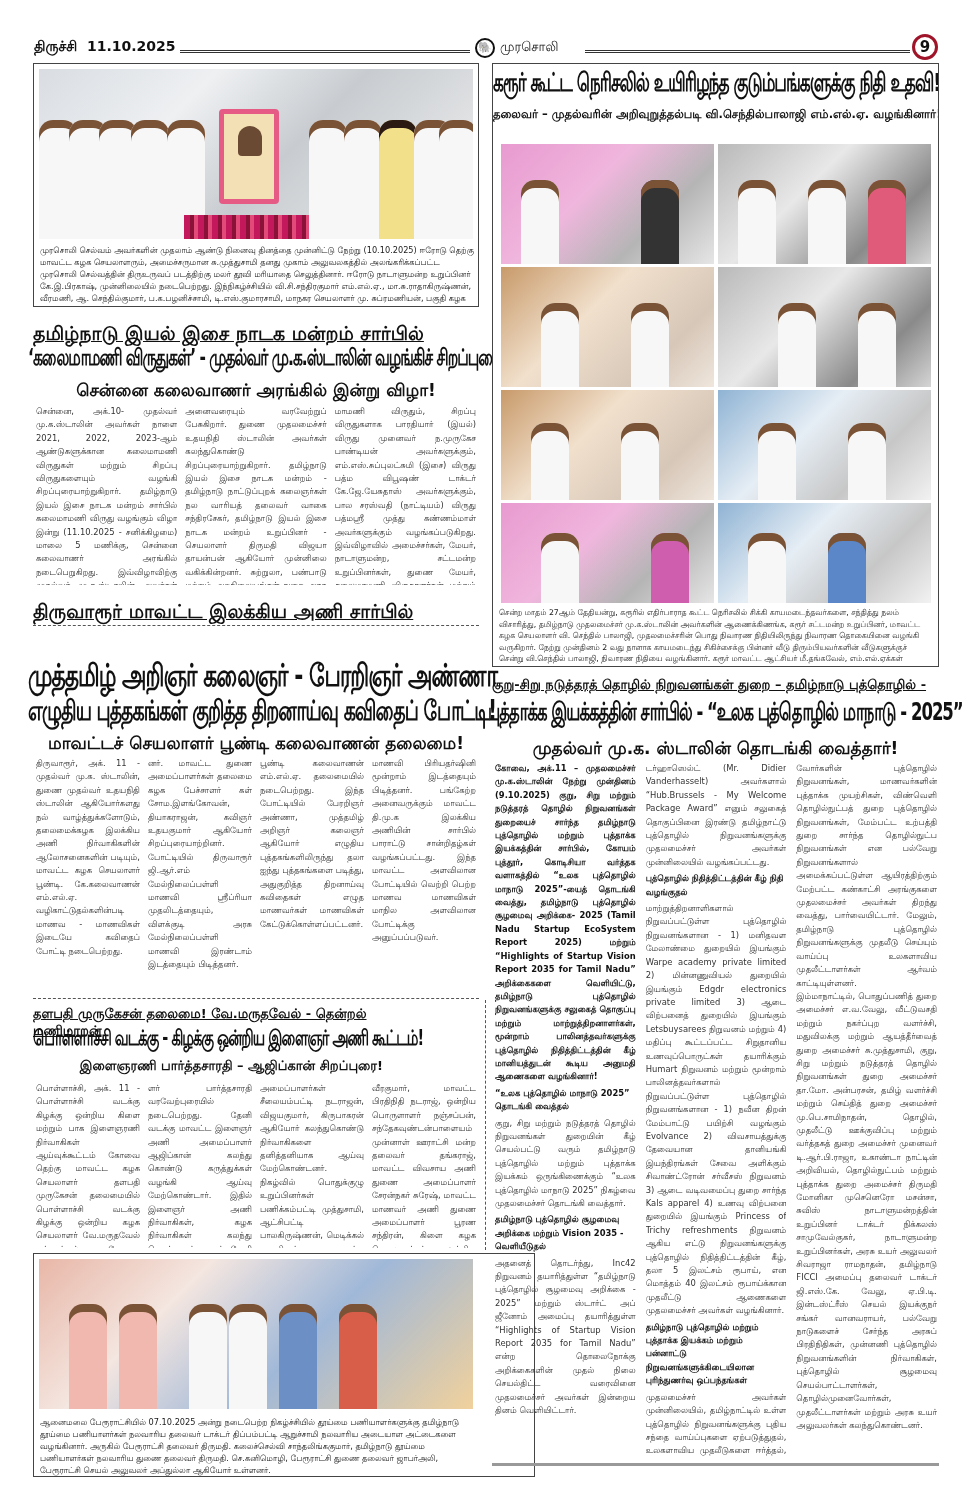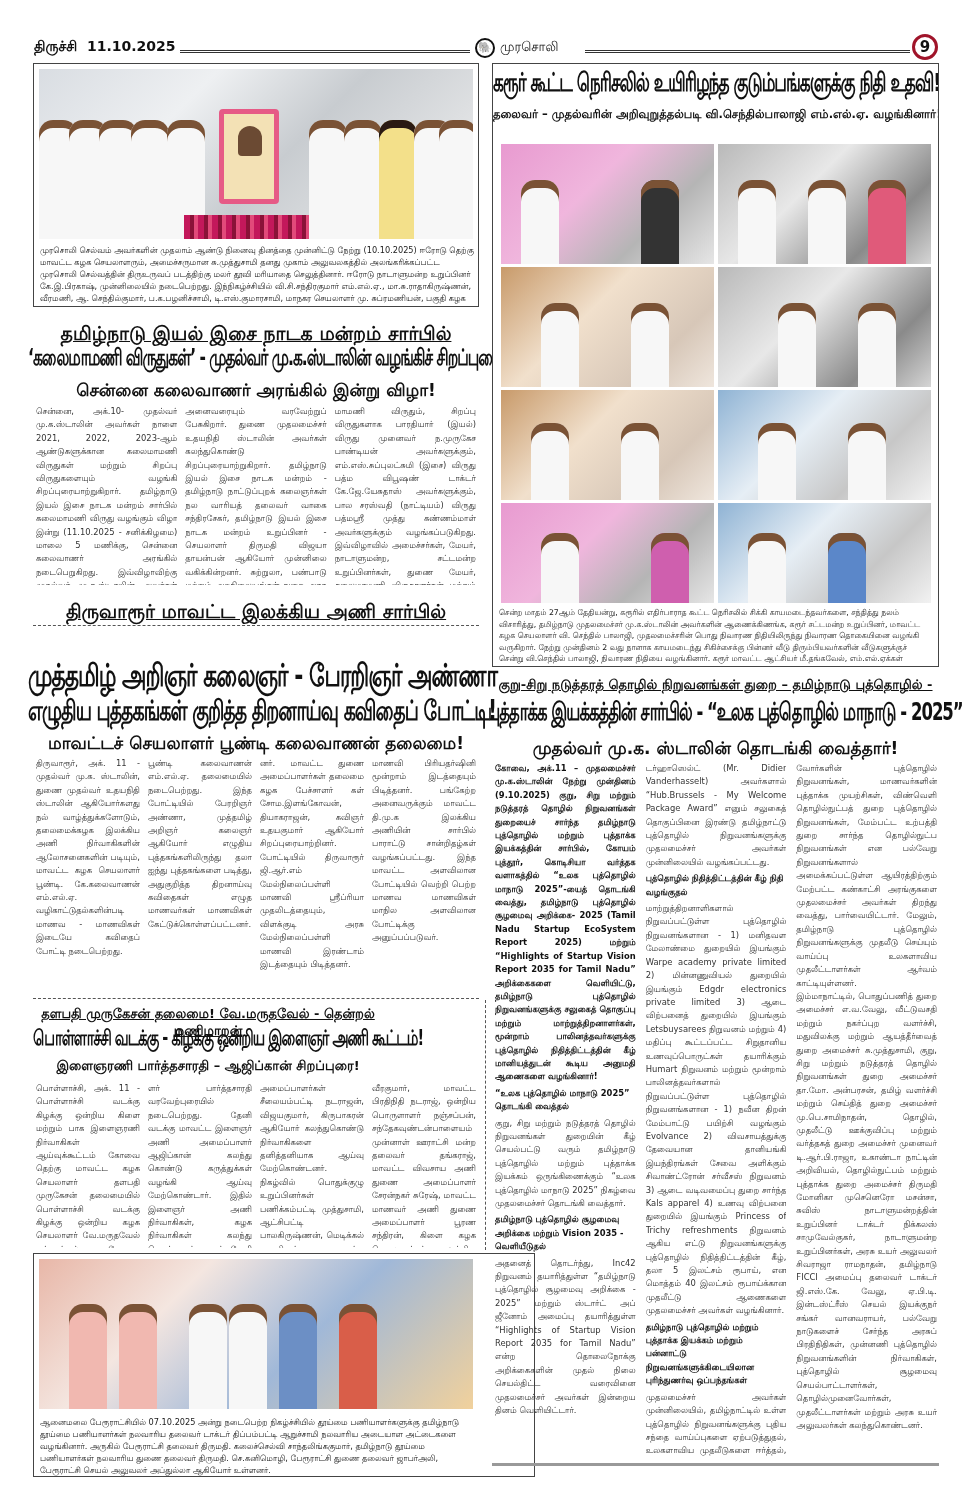--- a/index.html
+++ b/index.html
@@ -28,21 +28,21 @@
   .ph-blue { background: linear-gradient(135deg,#8fb3d4 0%,#e6eef5 40%,#c7c7c7 70%,#f2f2f2 100%); }
   .ph-event { background: linear-gradient(135deg,#e8b7a8 0%,#f4e6e0 30%,#a0b8d8 60%,#f1d19c 100%); }
   .photo .ph-person { position: absolute; bottom: 0; width: 38px; height: 70%; background: #f7f7f7; border-radius: 14px 14px 0 0; box-shadow: inset 0 8px 0 #7a5235; }
   .portrait-frame { position: absolute; left: 180px; top: 40px; width: 60px; height: 95px; background: #f3e1b5; border: 5px solid #e65a86; border-radius: 4px; }
   .portrait-frame::after { content: ""; position: absolute; left: 14px; top: 12px; width: 24px; height: 30px; background: #6b4a33; border-radius: 12px 12px 4px 4px; }
   .table-cloth { position: absolute; left: 145px; bottom: 0; width: 145px; height: 24px; background: repeating-linear-gradient(90deg,#c3185b 0 6px,#8a1238 6px 10px,#e24a7a 10px 14px); }
 
   .caption { position: absolute; font-size: 8.2px; line-height: 12px; color: #1a1a1a; }
 
   
-  .kicker { position: absolute; text-align: center; font-size: 18px; font-weight: bold; text-decoration: underline; }
+  .kicker { position: absolute; font-size: 18px; font-weight: bold; text-decoration: underline; }
   .headline { position: absolute; text-align: center; font-weight: bold; letter-spacing: -1px; transform-origin: center; }
   .subhead { position: absolute; text-align: center; font-weight: bold; }
 
   .article { position: absolute; display: flex; gap: 8px; }
   .article .col { flex: 1; font-size: 8.4px; line-height: 13.4px; color: #333; text-align: justify; overflow: hidden; }
   .article .col p { margin-bottom: 0; }
   .article .col .sh { text-align: left; font-weight: bold; color: #111; margin: 3px 0; }
   .article .col .bold { font-weight: bold; color: #111; }
 
   .vsep { position: absolute; border-left: 1px dashed #555; }
@@ -90,29 +90,29 @@
   <div class="col">மாமணி விருதும், சிறப்பு விருதுகளாக பாரதியார் (இயல்) விருது முனைவர் ந.முருகேச பாண்டியன் அவர்களுக்கும், எம்.எஸ்.சுப்புலட்சுமி (இசை) விருது பத்ம விபூஷண் டாக்டர் கே.ஜே.யேசுதாஸ் அவர்களுக்கும், பால சரஸ்வதி (நாட்டியம்) விருது பத்மஸ்ரீ முத்து கண்ணம்மாள் அவர்களுக்கும் வழங்கப்படுகிறது. இவ்விழாவில் அமைச்சர்கள், மேயர், நாடாளுமன்ற, சட்டமன்ற உறுப்பினர்கள், துணை மேயர், கலைமாமணி விருதாளர்கள் மற்றும் அரசு உயர் அலுவலர்கள் பங்கேற்கின்றனர். மாலை 4 மணிக்கு “உதுபாணி” இசைக் குழுவினரின் யாழ் இசை நிகழ்ச்சி நடைபெறுகின்றது.</div>
 </div>
 <div class="hsep" style="left:33px;top:625px;width:446px;"></div>
 
 <div class="kicker" style="left:33px;top:600px;width:446px;font-size:19px;">திருவாரூர் மாவட்ட இலக்கிய அணி சார்பில்</div>
 <div class="headline" style="left:28px;top:664px;width:456px;font-size:22px;white-space:nowrap;transform:scaleY(1.4);">முத்தமிழ் அறிஞர் கலைஞர் - பேரறிஞர் அண்ணா</div>
 <div class="headline" style="left:28px;top:700px;width:456px;font-size:19px;white-space:nowrap;transform:scaleY(1.45);">எழுதிய புத்தகங்கள் குறித்த திறனாய்வு கவிதைப் போட்டி!</div>
 <div class="subhead" style="left:33px;top:733px;width:446px;font-size:17px;">மாவட்டச் செயலாளர் பூண்டி கலைவாணன் தலைமை!</div>
 <div class="article" style="left:36px;top:757px;width:440px;height:235px;">
   <div class="col">திருவாரூர், அக். 11 - முதல்வர் மு.க. ஸ்டாலின், துணை முதல்வர் உதயநிதி ஸ்டாலின் ஆகியோர்களது நல் வாழ்த்துக்களோடும், தலைமைக்கழக இலக்கிய அணி நிர்வாகிகளின் ஆலோசனைகளின் படியும், மாவட்ட கழக செயலாளர் பூண்டி. கே.கலைவாணன் எம்.எல்.ஏ. வழிகாட்டுதல்களின்படி மாணவ - மாணவிகள் இடையே கவிதைப் போட்டி நடைபெற்றது.</div>
+  <div class="col">னர். மாவட்ட துணை அமைப்பாளர்கள் தலைமை கழக பேச்சாளர் கள் சோம.இளங்கோவன், தியாகராஜன், கவிஞர் உதயகுமார் ஆகியோர் சிறப்புரையாற்றினர். போட்டியில் திருவாரூர் ஜி.ஆர்.எம் மேல்நிலைப்பள்ளி மாணவி ஸ்ரீப்ரியா முதலிடத்தையும், விளக்குடி அரசு மேல்நிலைப்பள்ளி மாணவி இரண்டாம் இடத்தையும் பிடித்தனர்.</div>
   <div class="col">பூண்டி கலைவாணன் எம்.எல்.ஏ. தலைமையில் நடைபெற்றது. இந்த போட்டியில் பேரறிஞர் அண்ணா, முத்தமிழ் அறிஞர் கலைஞர் ஆகியோர் எழுதிய புத்தகங்களிலிருந்து தலா ஐந்து புத்தகங்களை படித்து, அதுகுறித்த திறனாய்வு கவிதைகள் எழுத மாணவர்கள் மாணவிகள் கேட்டுக்கொள்ளப்பட்டனர்.</div>
-  <div class="col">னர். மாவட்ட துணை அமைப்பாளர்கள் தலைமை கழக பேச்சாளர் கள் சோம.இளங்கோவன், தியாகராஜன், கவிஞர் உதயகுமார் ஆகியோர் சிறப்புரையாற்றினர். போட்டியில் திருவாரூர் ஜி.ஆர்.எம் மேல்நிலைப்பள்ளி மாணவி ஸ்ரீப்ரியா முதலிடத்தையும், விளக்குடி அரசு மேல்நிலைப்பள்ளி மாணவி இரண்டாம் இடத்தையும் பிடித்தனர்.</div>
   <div class="col">மாணவி பிரியதர்ஷினி மூன்றாம் இடத்தையும் பிடித்தனர். பங்கேற்ற அனைவருக்கும் மாவட்ட தி.மு.க இலக்கிய அணியின் சார்பில் பாராட்டு சான்றிதழ்கள் வழங்கப்பட்டது. இந்த மாவட்ட அளவிலான போட்டியில் வெற்றி பெற்ற மாணவ மாணவிகள் மாநில அளவிலான போட்டிக்கு அனுப்பப்படுவர்.</div>
 </div>
 <div class="hsep" style="left:33px;top:998px;width:446px;"></div>
 
 <div class="kicker" style="left:33px;top:1006px;width:350px;font-size:13px;">தளபதி முருகேசன் தலைமை! வே.மருதவேல் - தென்றல் மணிமாறன்</div>
 <div class="headline" style="left:33px;top:1030px;width:350px;font-size:14.5px;white-space:nowrap;transform:scaleY(1.45);">பொள்ளாச்சி வடக்கு - கிழக்கு ஒன்றிய இளைஞர் அணி கூட்டம்!</div>
-<div class="subhead" style="left:33px;top:1058px;width:350px;font-size:13px;">இளைஞரணி பார்த்தசாரதி – ஆஜிப்கான் சிறப்புரை!</div>
+<div class="subhead" style="left:33px;top:1058px;width:350px;font-size:13px;text-align:right;">இளைஞரணி பார்த்தசாரதி – ஆஜிப்கான் சிறப்புரை!</div>
 <div class="article" style="left:36px;top:1082px;width:440px;height:166px;">
   <div class="col">பொள்ளாச்சி, அக். 11 - பொள்ளாச்சி வடக்கு கிழக்கு ஒன்றிய கிளை மற்றும் பாக இளைஞரணி நிர்வாகிகள் ஆய்வுக்கூட்டம் கோவை தெற்கு மாவட்ட கழக செயலாளர் தளபதி முருகேசன் தலைமையில் பொள்ளாச்சி வடக்கு கிழக்கு ஒன்றிய கழக செயலாளர் வே.மருதவேல் ஏற்பாட்டில் கோவை தெற்கு மாவட்ட தி.மு.க. இளைஞரணி துணை அமைப்பாளர் தென்றல் மணிமாறன் மேற்பார்வையில் ஒன்றிய இளைஞரணி அமைப்பா</div>
   <div class="col">ளர் பார்த்தசாரதி வரவேற்புரையில் நடைபெற்றது. தேனி வடக்கு மாவட்ட இளைஞர் அணி அமைப்பாளர் ஆஜிப்கான் கலந்து கொண்டு கருத்துக்கள் வழங்கி ஆய்வு மேற்கொண்டார். இதில் இளைஞர் அணி நிர்வாகிகள், கழக நிர்வாகிகள் கலந்து கொண்டனர். உடன் தேனி வடக்கு மாவட்ட இளைஞரணி துணை அமைப்பாளர் ஜெயக்குமார், குச்சனூர் பிரசாத், தேனி மாவட்ட ஒன்றிய இளைஞர் அணி</div>
   <div class="col">அமைப்பாளர்கள் சீலையம்பட்டி நடராஜன், விஜயகுமார், கிருபாகரன் ஆகியோர் கலந்துகொண்டு நிர்வாகிகளை தனித்தனியாக ஆய்வு மேற்கொண்டனர். நிகழ்வில் பொதுக்குழு உறுப்பினர்கள் பணிக்கம்பட்டி முத்துசாமி, ஆட்சிபட்டி பாலகிருஷ்ணன், மெடிக்கல் பரமசிவம், மாவட்ட தொண்டரணி ஆட்சிபட்டி சுரேஷ், மாவட்ட கலை இலக்கியப் பகுத்தறிவு பேரவை துணைத்தலைவர் மோகன்</div>
   <div class="col">வீரகுமார், மாவட்ட பிரதிநிதி நடராஜ், ஒன்றிய பொருளாளர் நஞ்சப்பன், சந்தேகவுண்டன்பாளையம் முன்னாள் ஊராட்சி மன்ற தலைவர் தங்கராஜ், மாவட்ட விவசாய அணி துணை அமைப்பாளர் சேரன்நகர் சுரேஷ், மாவட்ட மாணவர் அணி துணை அமைப்பாளர் பூரண சந்திரன், கிளை கழக செயலாளர்கள், ஒன்றிய இளைஞரணி துணை அமைப்பாளர்கள் ஆட்சிபட்டி கார்த்திக், கோகுல், சபரீஷ்வரன், மோகன் பிரபு, சேதுபதி, உதயகுமார், பொள்ளாச்சி நகர இளைஞரணி துணை அமைப்பாளர்கள் சபரிமுத்து, துலீரன், நவீன்குமார், முகேஷ் பாண்டி மற்றும் பலர் கலந்து கொண்டனர்.</div>
 </div>
 
 <div class="box" style="left:33px;top:1253px;width:502px;height:224px;">
   <div class="photo ph-event" style="left:5px;top:5px;width:434px;height:150px;">
     <div class="ph-person" style="left:30px;background:#f1b8b0;"></div>

